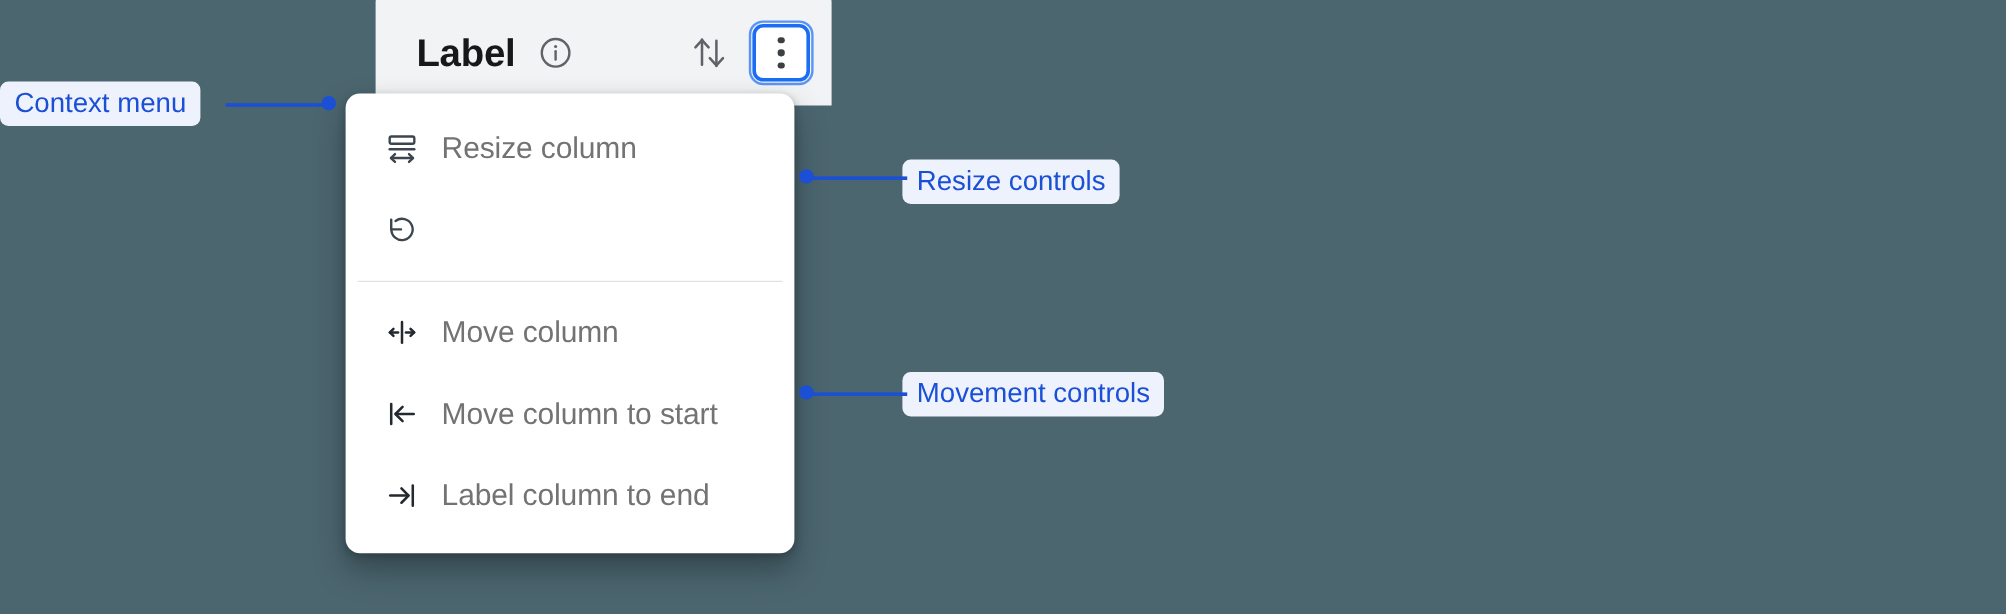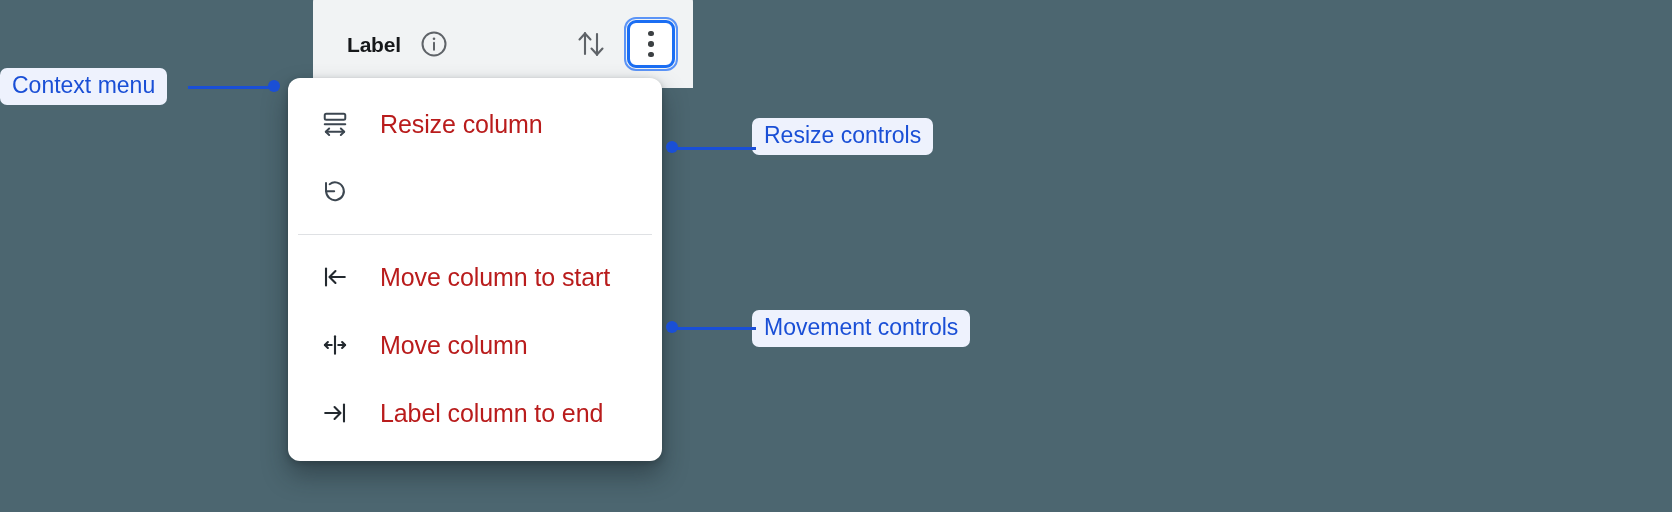--- a/index.html
+++ b/index.html
@@ -28,21 +28,21 @@
     width: 380px;
     height: 96px;
     background: #f1f3f4;
     border-radius: 10px 10px 0 0;
     box-sizing: border-box;
     display: flex;
     align-items: center;
     padding: 0 18px 0 34px;
   }
   .header-label {
-    font-size: 21px;
+    font-size: 32px;
     font-weight: bold;
     color: #16181a;
     letter-spacing: -0.2px;
     line-height: 1;
     padding-top: 8px;
   }
   .info-icon {
     margin-left: 18px;
     padding-top: 8px;
     display: flex;
@@ -105,25 +105,24 @@
     width: 34px;
     min-width: 34px;
     height: 34px;
     display: flex;
     align-items: center;
     justify-content: center;
     margin-right: 16px;
   }
   .menu-text {
     font-size: 25px;
-    color: #b91c1c;
+    color: #737373;
     line-height: 1;
     letter-spacing: -0.1px;
     white-space: nowrap;
-    margin-left: 12px;
   }
   .menu-separator {
     height: 1px;
     background: #dfe1e4;
     margin: 8px 10px 8px 10px;
   }
 
   
   .callout {
     position: absolute;
@@ -145,21 +144,21 @@
     width: 12px;
     height: 12px;
     border-radius: 50%;
     background: #1a4fd6;
   }
 
   #callout-context   { left: 0px;   top: 68px;  }
   #conn-context      { left: 188px; top: 86px;  width: 86px; }
   #dot-context       { left: 268px; top: 80px;  }
 
-  #callout-resize    { left: 752px; top: 118px; }
+  #callout-resize    { left: 752px; top: 133px; }
   #conn-resize       { left: 672px; top: 147px; width: 84px; }
   #dot-resize        { left: 666px; top: 141px; }
 
   #callout-movement  { left: 752px; top: 310px; }
   #conn-movement     { left: 672px; top: 327px; width: 84px; }
   #dot-movement      { left: 666px; top: 321px; }
 </style>
 </head>
 <body>
 
@@ -216,44 +215,44 @@
           <polyline points="4.3,4.3 4.3,11.3 11.3,11.3" fill="none"></polyline>
         </svg>
       </span>
     </div>
 
     <div class="menu-separator"></div>
 
     <div class="menu-item">
       <span class="menu-icon">
         <svg width="28" height="28" viewBox="0 0 24 24" fill="none" stroke="#23292f" stroke-width="1.8" stroke-linecap="round" stroke-linejoin="round">
-          <line x1="4.3" y1="4.8" x2="4.3" y2="19.2"></line>
-          <line x1="20.4" y1="12" x2="7.6" y2="12"></line>
-          <polyline points="12.4,6.9 7.3,12 12.4,17.1"></polyline>
-        </svg>
-      </span>
-      <span class="menu-text">Move column to start</span>
-    </div>
-
-    <div class="menu-item">
-      <span class="menu-icon">
-        <svg width="28" height="28" viewBox="0 0 24 24" fill="none" stroke="#23292f" stroke-width="1.8" stroke-linecap="round" stroke-linejoin="round">
           <line x1="12" y1="4.6" x2="12" y2="19.4"></line>
           <line x1="9.2" y1="12" x2="3.4" y2="12"></line>
           <polyline points="5.9,9.5 3.3,12 5.9,14.5"></polyline>
           <line x1="14.8" y1="12" x2="20.6" y2="12"></line>
           <polyline points="18.1,9.5 20.7,12 18.1,14.5"></polyline>
         </svg>
       </span>
       <span class="menu-text">Move column</span>
     </div>
 
     <div class="menu-item">
       <span class="menu-icon">
         <svg width="28" height="28" viewBox="0 0 24 24" fill="none" stroke="#23292f" stroke-width="1.8" stroke-linecap="round" stroke-linejoin="round">
+          <line x1="4.3" y1="4.8" x2="4.3" y2="19.2"></line>
+          <line x1="20.4" y1="12" x2="7.6" y2="12"></line>
+          <polyline points="12.4,6.9 7.3,12 12.4,17.1"></polyline>
+        </svg>
+      </span>
+      <span class="menu-text">Move column to start</span>
+    </div>
+
+    <div class="menu-item">
+      <span class="menu-icon">
+        <svg width="28" height="28" viewBox="0 0 24 24" fill="none" stroke="#23292f" stroke-width="1.8" stroke-linecap="round" stroke-linejoin="round">
           <line x1="19.7" y1="4.8" x2="19.7" y2="19.2"></line>
           <line x1="3.6" y1="12" x2="16.4" y2="12"></line>
           <polyline points="11.6,6.9 16.7,12 11.6,17.1"></polyline>
         </svg>
       </span>
       <span class="menu-text">Label column to end</span>
     </div>
 
   </div>
 

